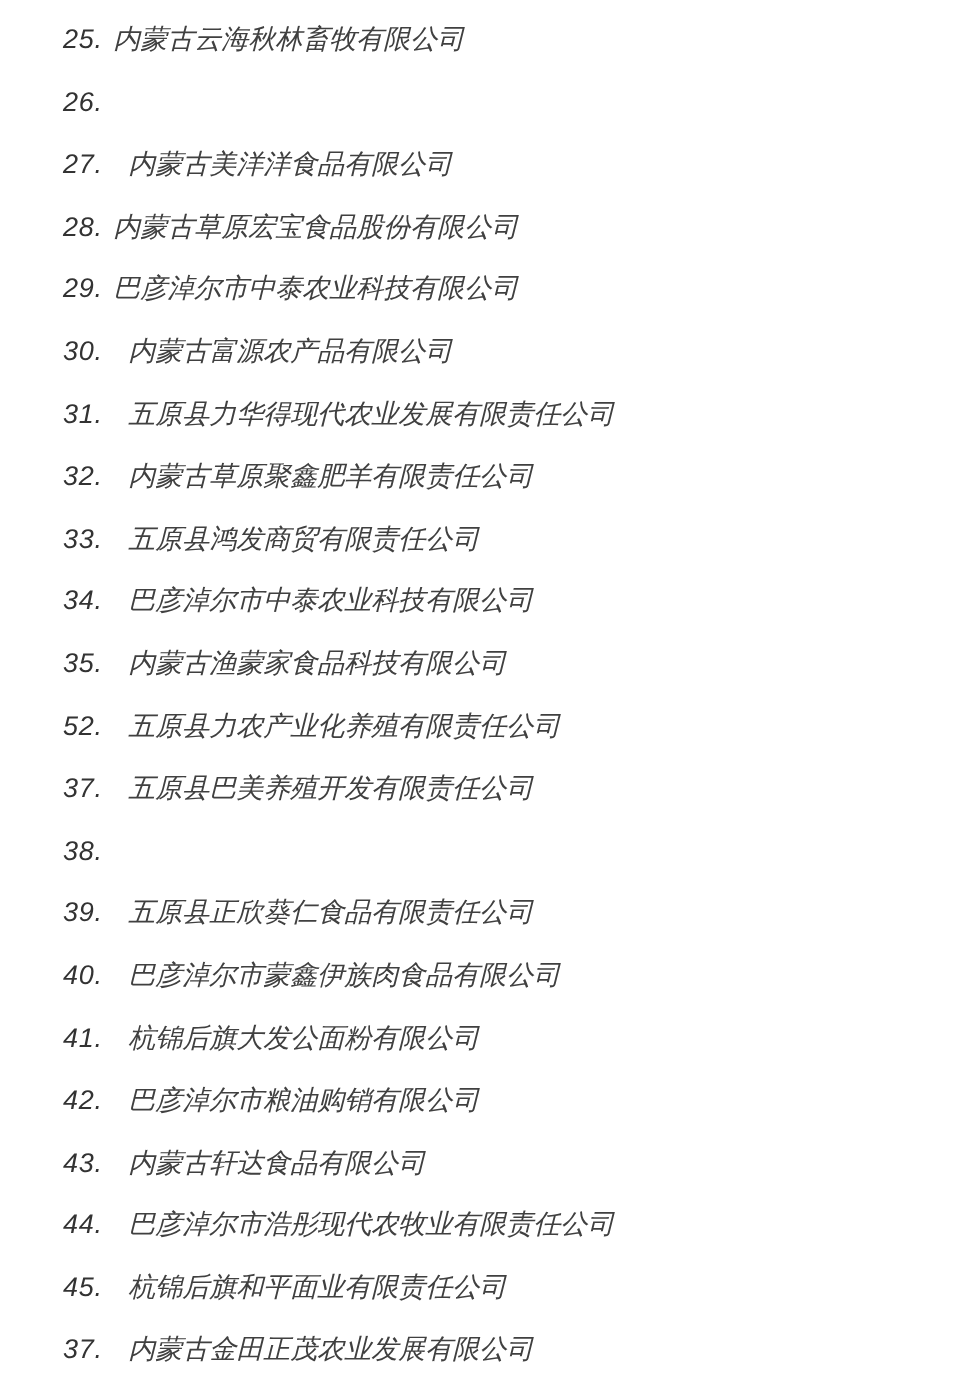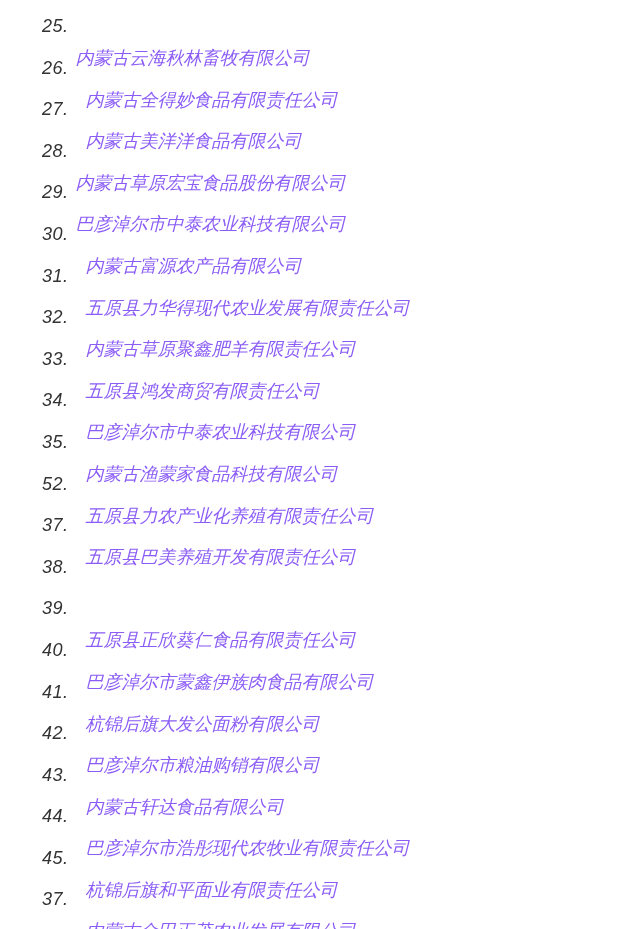--- a/index.html
+++ b/index.html
@@ -27,37 +27,35 @@
     white-space: nowrap;
     font-style: italic;
   }
   .num {
     color: #333333;
     letter-spacing: 0.5px;
   }
   .gap-narrow .num { margin-right: 7px; }
   .gap-wide   .num { margin-right: 17px; }
   .name {
-    color: #8b5cf6;
-    margin-top: 32px;
+    color: #404040;
   }
 </style>
 </head>
 <body>
 
 <div class="company-list">
 
     <div class="row gap-narrow">
       <span class="num">25.</span>
       <span class="name">内蒙古云海秋林畜牧有限公司</span>
     </div>
 
     <div class="row gap-wide">
       <span class="num">26.</span>
-      <span class="name">内蒙古全得妙食品有限责任公司</span>
     </div>
 
     <div class="row gap-wide">
       <span class="num">27.</span>
       <span class="name">内蒙古美洋洋食品有限公司</span>
     </div>
 
     <div class="row gap-narrow">
       <span class="num">28.</span>
       <span class="name">内蒙古草原宏宝食品股份有限公司</span>

